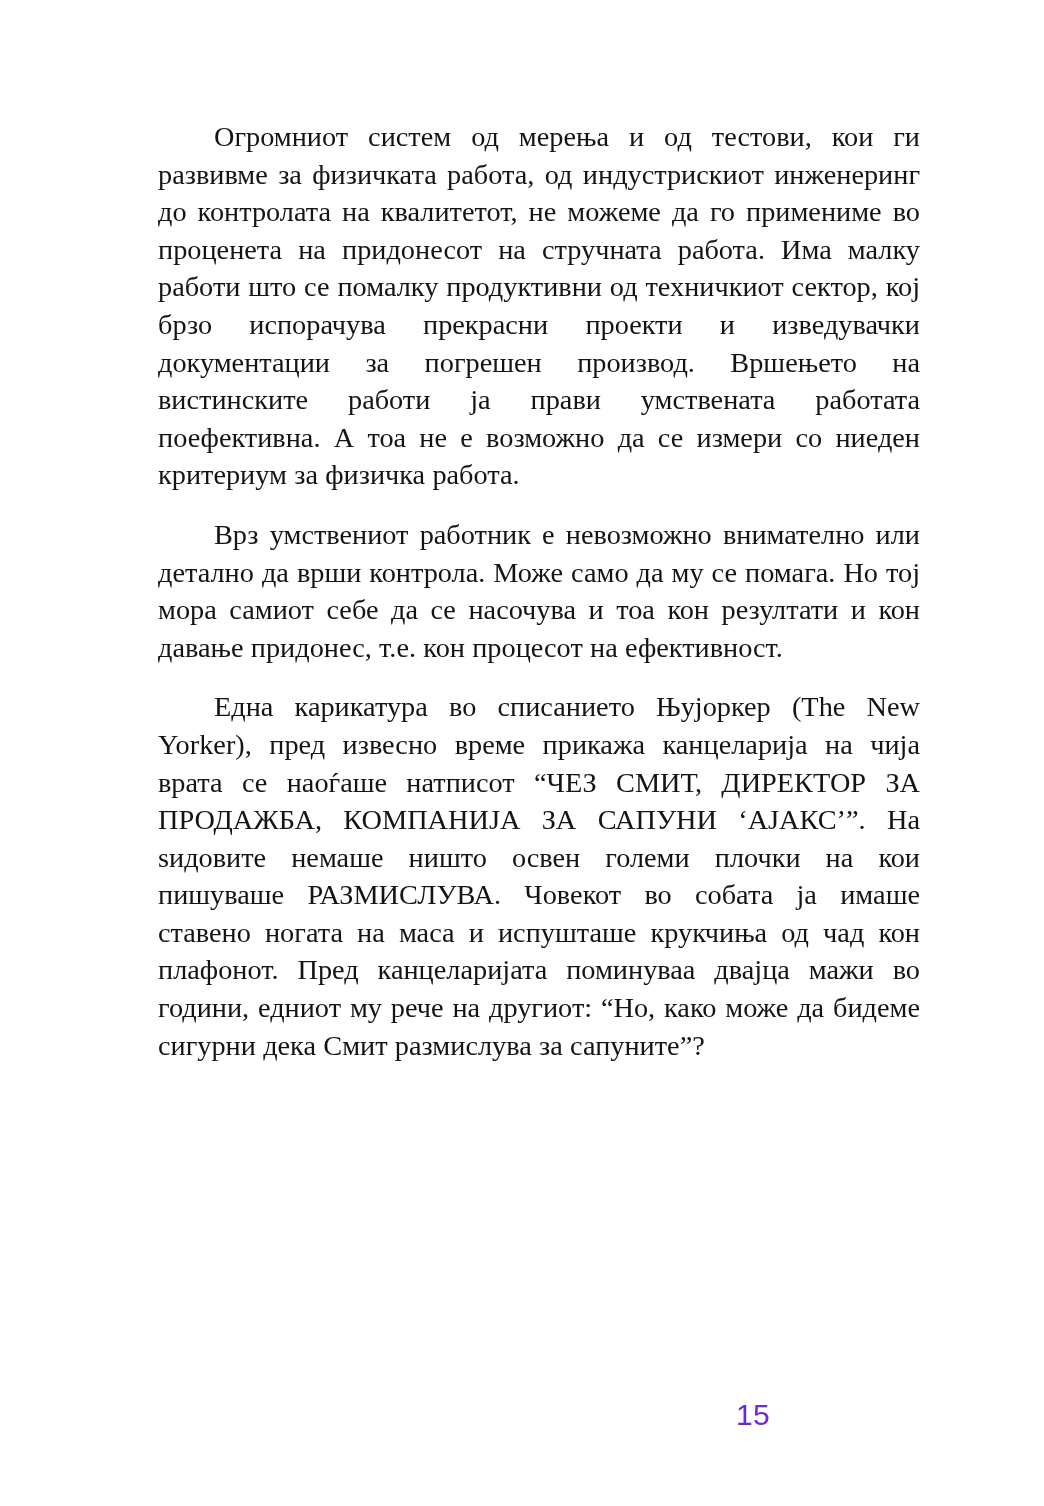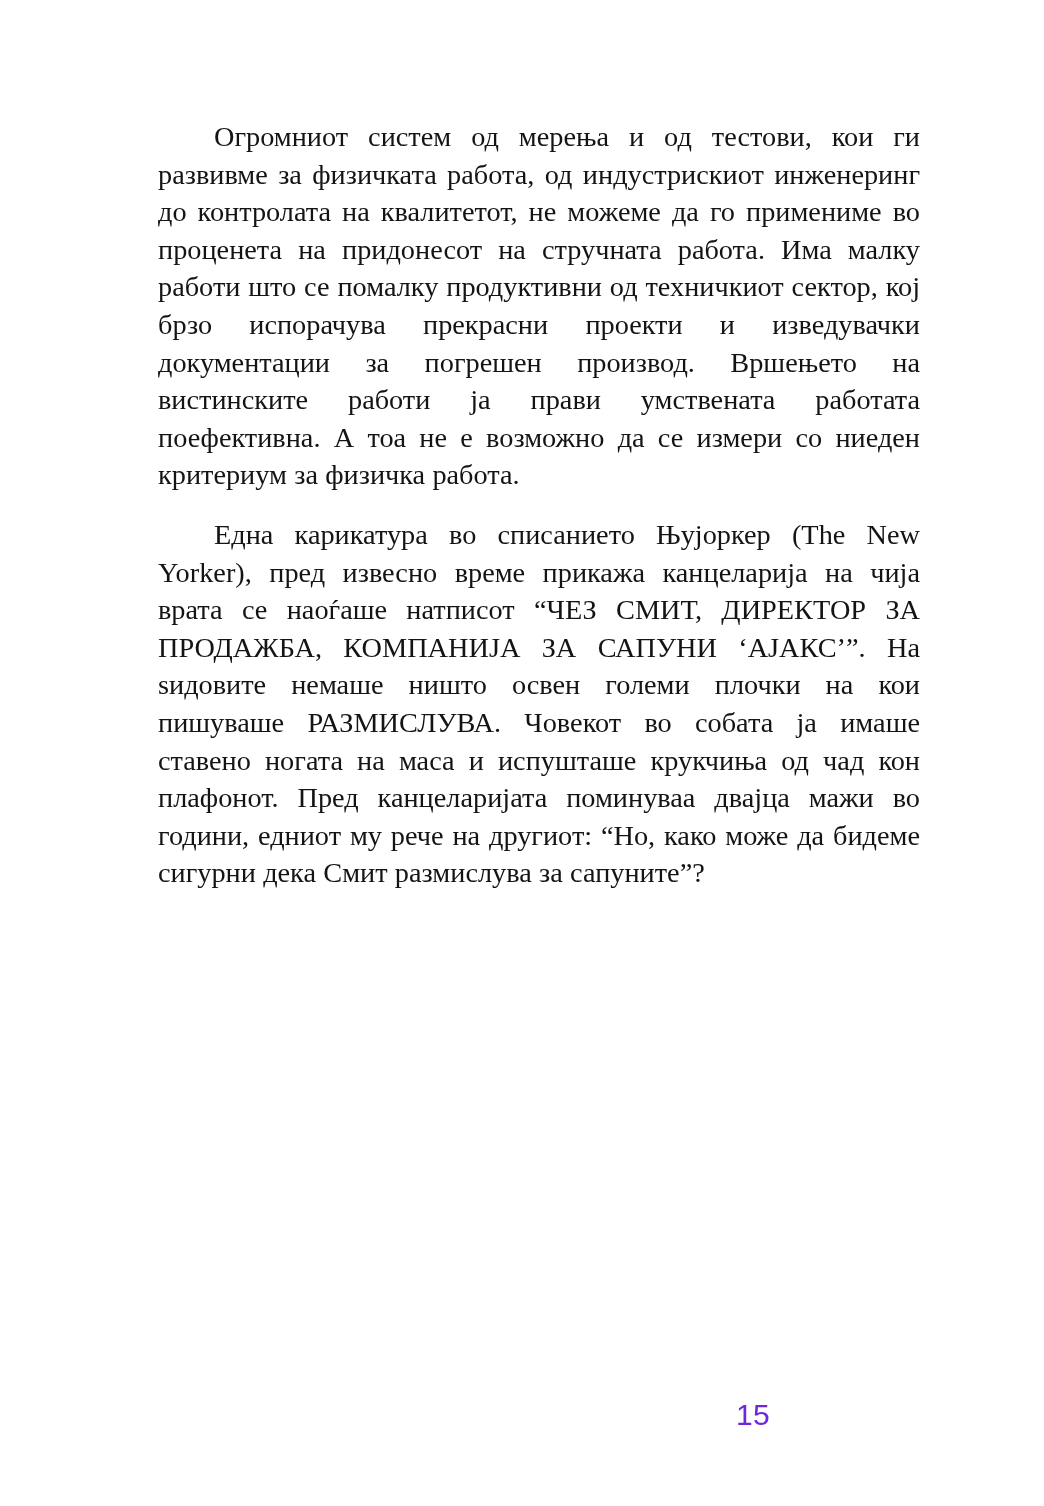--- a/index.html
+++ b/index.html
@@ -60,18 +60,19 @@
     letter-spacing: 0.3px;
   }
 </style>
 </head>
 <body>
 
 <div class="page">
 
   <div class="text-column">
     <p class="paragraph">Огромниот систем од мерења и од тестови, кои ги развивме за физичката работа, од индустрискиот инженеринг до контролата на квалитетот, не можеме да го примениме во проценета на придонесот на стручната работа. Има малку работи што се помалку продуктивни од техничкиот сектор, кој брзо испорачува прекрасни проекти и изведувачки документации за погрешен производ. Вршењето на вистинските работи ја прави умствената работата поефективна. А тоа не е возможно да се измери со ниеден критериум за физичка работа.</p>
+    <p class="paragraph">Врз умствениот работник е невозможно внимателно или детално да врши контрола. Може само да му се помага. Но тој мора самиот себе да се насочува и тоа кон резултати и кон давање придонес, т.е. кон процесот на ефективност.</p>
     <p class="paragraph">Една карикатура во списанието Њујоркер (The New Yorker), пред извесно време прикажа канцеларија на чија врата се наоѓаше натписот “ЧЕЗ СМИТ, ДИРЕКТОР ЗА ПРОДАЖБА, КОМПАНИЈА ЗА САПУНИ ‘АЈАКС’”. На sидовите немаше ништо освен големи плочки на кои пишуваше РАЗМИСЛУВА. Човекот во собата ја имаше ставено ногата на маса и испушташе крукчиња од чад кон плафонот. Пред канцеларијата поминуваа двајца мажи во години, едниот му рече на другиот: “Но, како може да бидеме сигурни дека Смит размислува за сапуните”?</p>
   </div>
 
   <div class="page-number">15</div>
 
 </div>
 
 </body></html>

